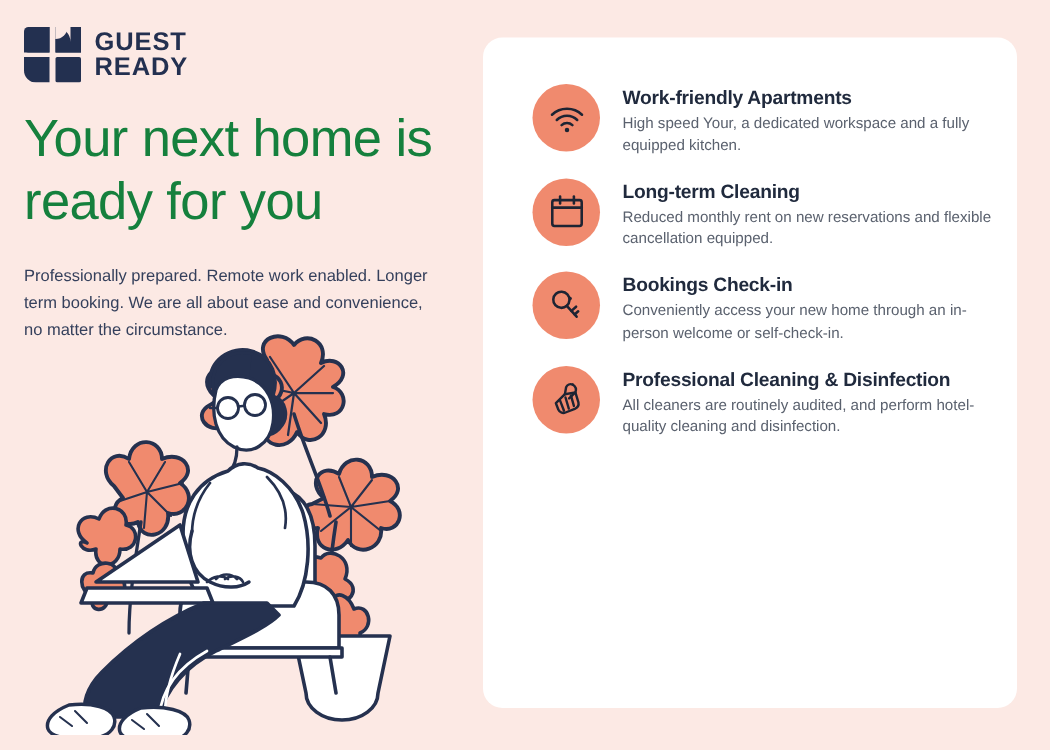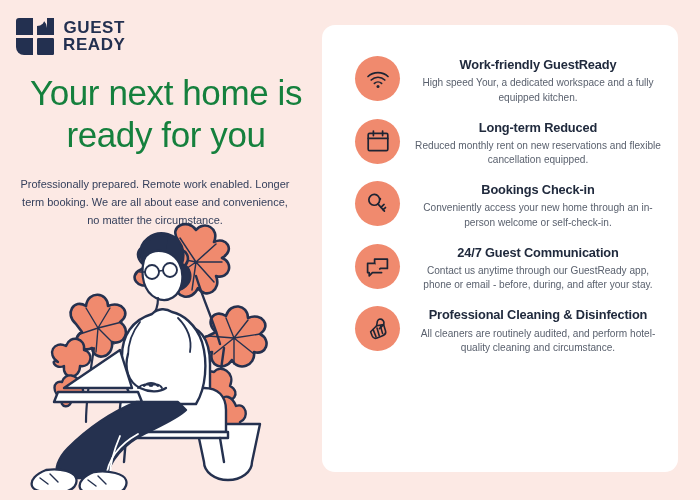--- a/index.html
+++ b/index.html
@@ -3,21 +3,21 @@
 <meta charset="utf-8">
 <style>
   html,body{margin:0;padding:0;}
   body{
     width:700px;height:500px;
     background:#FCE9E4;
     font-family:"Liberation Sans", sans-serif;
     overflow:hidden;
     position:relative;
   }
-  .page{width:700px;height:500px;position:relative;text-align:center;}
+  .page{width:700px;height:500px;position:relative;}
 
   
   .left{
     position:absolute;left:0;top:0;width:322px;height:500px;
   }
   .logo{
     position:absolute;left:16px;top:18px;
     display:flex;align-items:center;gap:9px;
   }
   .logo-mark{
@@ -196,38 +196,38 @@
           <svg viewBox="0 0 26 26" width="26" height="26">
             <g fill="none" stroke="#1e2433" stroke-width="1.7" stroke-linecap="round">
               <path d="M3 10.5 C8.5 5.2 17.5 5.2 23 10.5"></path>
               <path d="M6.2 14 C10 10.3 16 10.3 19.8 14"></path>
               <path d="M9.4 17.4 C11.4 15.5 14.6 15.5 16.6 17.4"></path>
             </g>
             <circle cx="13" cy="20.6" r="1.5" fill="#1e2433"></circle>
           </svg>
         </div>
         <div class="f-text">
-          <div class="f-title">Work-friendly GuestReady</div>
+          <div class="f-title">Work-friendly Apartments</div>
           <div class="f-desc">High speed Your, a dedicated workspace and a fully equipped kitchen.</div>
         </div>
       </div>
 
       <div class="feature">
         <div class="f-icon">
           <svg viewBox="0 0 26 26" width="26" height="26">
             <g fill="none" stroke="#1e2433" stroke-width="1.7" stroke-linecap="round" stroke-linejoin="round">
               <rect x="3.2" y="5.4" width="19.6" height="17.2" rx="1.4"></rect>
               <path d="M3.2 10.4 H22.8"></path>
               <path d="M8.4 3 V7.6"></path>
               <path d="M17.6 3 V7.6"></path>
             </g>
           </svg>
         </div>
         <div class="f-text">
-          <div class="f-title">Long-term Reduced</div>
+          <div class="f-title">Long-term Cleaning</div>
           <div class="f-desc">Reduced monthly rent on new reservations and flexible cancellation equipped.</div>
         </div>
       </div>
 
       <div class="feature">
         <div class="f-icon">
           <svg viewBox="0 0 26 26" width="26" height="26">
             <g fill="none" stroke="#1e2433" stroke-width="1.7" stroke-linecap="round" stroke-linejoin="round" transform="rotate(-42 13 13)">
               <circle cx="13" cy="7.4" r="5.4"></circle>
               <path d="M13 12.8 V22.6"></path>
@@ -236,50 +236,36 @@
             </g>
             <circle cx="15.1" cy="8.0" r="1.15" fill="#1e2433"></circle>
           </svg>
         </div>
         <div class="f-text">
           <div class="f-title">Bookings Check-in</div>
           <div class="f-desc">Conveniently access your new home through an in-person welcome or self-check-in.</div>
         </div>
       </div>
 
-      <div class="feature">
-        <div class="f-icon">
-          <svg viewBox="0 0 26 26" width="26" height="26">
-            <g fill="#F08A6E" stroke="#1e2433" stroke-width="1.7" stroke-linecap="round" stroke-linejoin="round">
-              <path d="M9.6 6.2 H22.4 V15.4 H15.4 L12.2 18.6 V15.4 H9.6 Z"></path>
-              <path d="M16.6 19.6 H7.4 L4.2 22.8 V19.6 H2.6 V10.4 H9.6"></path>
-            </g>
-          </svg>
-        </div>
-        <div class="f-text">
-          <div class="f-title">24/7 Guest Communication</div>
-          <div class="f-desc">Contact us anytime through our GuestReady app, phone or email - before, during, and after your stay.</div>
-        </div>
-      </div>
 
       <div class="feature">
         <div class="f-icon">
           <svg viewBox="0 0 26 26" width="26" height="26">
             <g fill="none" stroke="#1e2433" stroke-width="1.6" stroke-linecap="round" stroke-linejoin="round">
               <path d="M16.8 3.4 C18.6 4.6 19.4 6.6 18.6 8.6 L14.4 12.6"></path>
               <path d="M16.8 3.4 C15 2.6 13.2 3.4 12.4 5.2 L11.6 9.8"></path>
               <path d="M11.6 9.8 L18.6 8.6 L20.6 15.2 C21 17 20 18.8 18.2 19.6 L12 22 C10 22.8 8 21.8 7.2 20 L5.6 15.8 Z"></path>
               <path d="M8.2 13.6 L11 20.8"></path>
               <path d="M12.0 12.0 L14.2 19.4"></path>
               <path d="M15.6 10.6 L17.6 17.6"></path>
             </g>
           </svg>
         </div>
         <div class="f-text">
           <div class="f-title">Professional Cleaning &amp; Disinfection</div>
-          <div class="f-desc">All cleaners are routinely audited, and perform hotel-quality cleaning and circumstance.</div>
+          <div class="f-desc">All cleaners are routinely audited, and perform hotel-quality cleaning and disinfection.</div>
         </div>
       </div>
 
     </div>
   </div>
 
 </div>
 
 </body></html>

